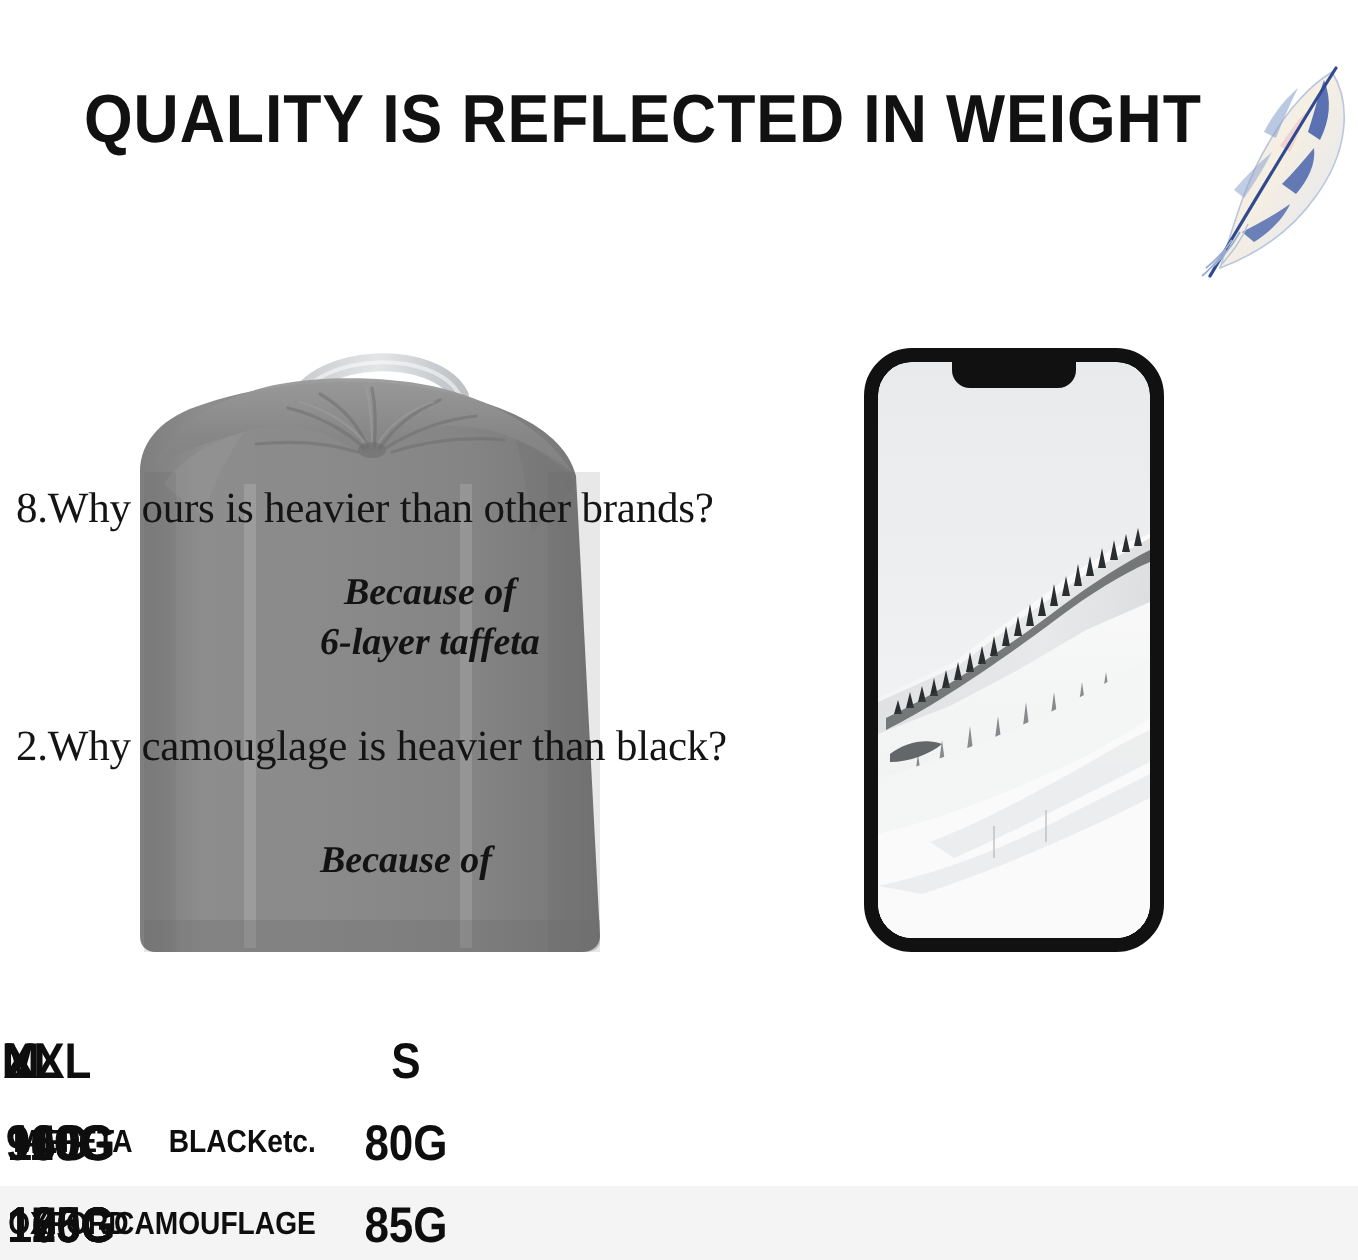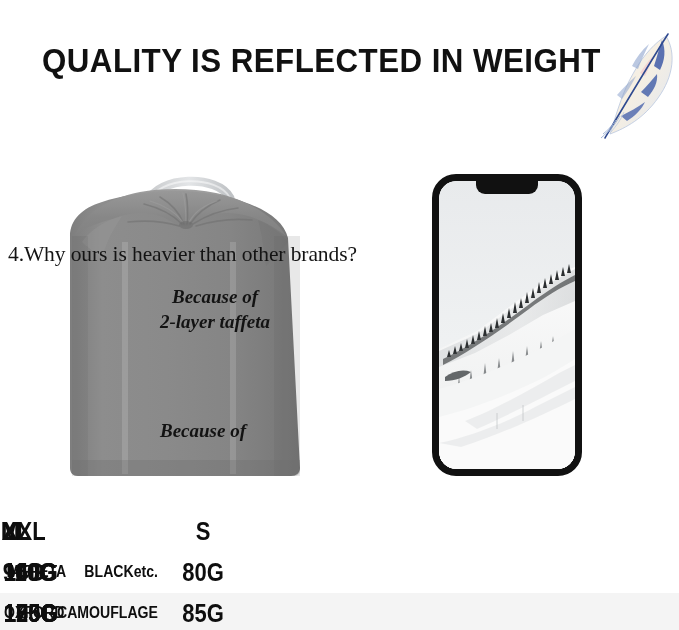--- a/index.html
+++ b/index.html
@@ -391,27 +391,28 @@
 
           <g stroke="#b4b8bb" stroke-width="1" opacity="0.6">
             <path d="M58 248 L58 232"></path>
             <path d="M84 240 L84 224"></path>
           </g>
         </g>
       </svg>
     </div>
   </div>
 
-  <div class="q-line" id="q1">4.Why ours is heavier than other brands?</div>
+  <div class="q-line" id="q1">8.Why ours is heavier than other brands?</div>
 
   <div class="answer" id="a1">
     <div>Because of</div>
-    <div>2-layer taffeta</div>
-  </div>
-
+    <div>6-layer taffeta</div>
+  </div>
+
+  <div class="q-line" id="q2">2.Why camouglage is heavier than black?</div>
 
   <div class="answer" id="a2">
     <div>Because of</div>
   </div>
 
   <div id="table">
 
     <div class="row" id="row-head">
       <div class="cell head-cell c1">S</div>
       <div class="cell head-cell c2">M</div>

